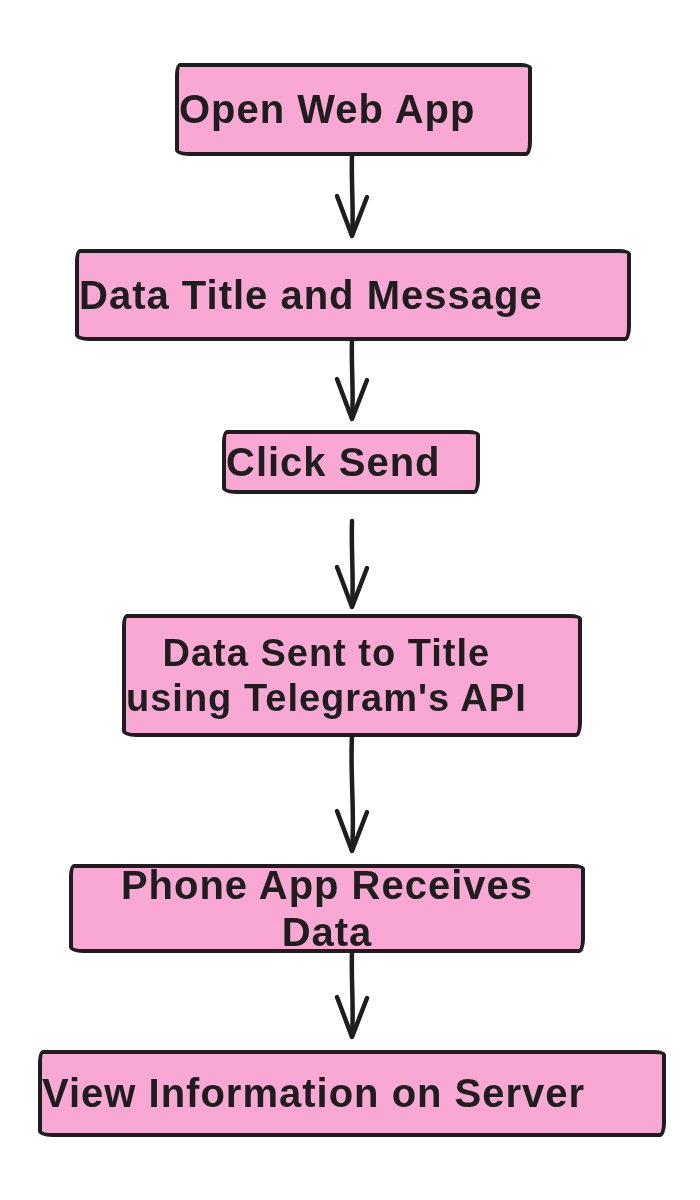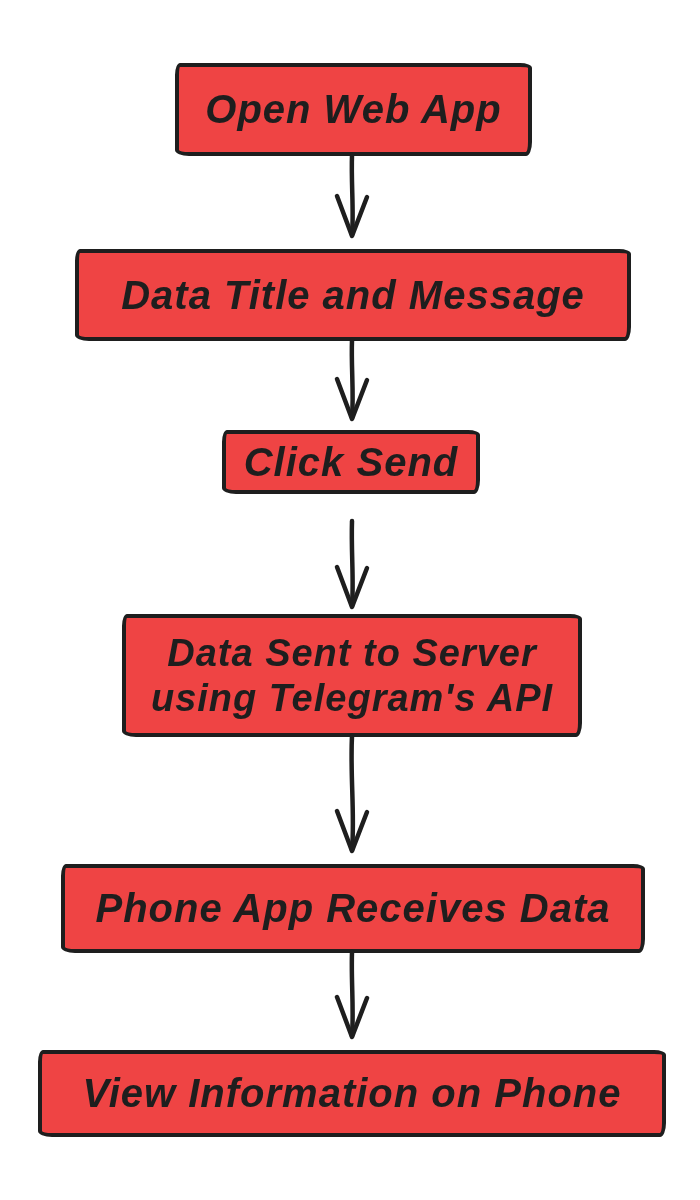--- a/index.html
+++ b/index.html
@@ -10,39 +10,38 @@
     height: 1200px;
     background: #ffffff;
     overflow: hidden;
     font-family: "Liberation Sans", sans-serif;
     --ink: #1e1e1e;
   }
   .node {
     position: absolute;
     display: flex;
     align-items: center;
-    justify-content: center;
+    justify-content: flex-start;
     text-align: center;
-    background: #ef4444;
+    background: #f9a8d4;
     border: 4px solid var(--ink);
     
     border-radius: 5px 12px 6px 14px / 12px 5px 14px 6px;
     color: var(--ink);
     font-weight: bold;
     font-size: 40px;
     line-height: 1.17;
     letter-spacing: 1px;
-    font-style: italic;
   }
   .node-label { white-space: pre-line; }
   .n1 { left: 175px; top:   63px; width: 357px; height:  93px; }
   .n2 { left:  75px; top:  249px; width: 556px; height:  92px; }
   .n3 { left: 222px; top:  430px; width: 258px; height:  64px; }
   .n4 { left: 122px; top:  614px; width: 460px; height: 123px; font-size: 38px; }
-  .n5 { left:  61px; top:  864px; width: 584px; height:  89px; }
+  .n5 { left:  69px; top:  864px; width: 516px; height:  89px; }
   .n6 { left:  38px; top: 1050px; width: 628px; height:  87px; }
 
   .arrow { position: absolute; left: 330px; width: 44px; overflow: visible; }
   .arrow path {
     stroke: var(--ink);
     stroke-width: 4.5;
     fill: none;
     stroke-linecap: round;
     stroke-linejoin: round;
   }
@@ -78,35 +77,35 @@
   <div class="node n3">
     <span class="node-label">Click Send</span>
   </div>
 
   <svg class="arrow a3" viewBox="0 0 44 90" xmlns="http://www.w3.org/2000/svg">
     <path d="M22 1 C21 32 24 60 22 86"></path>
     <path d="M7 47 L22 87 L37 48"></path>
   </svg>
 
   <div class="node n4">
-    <span class="node-label">Data Sent to Server
+    <span class="node-label">Data Sent to Title
 using Telegram's API</span>
   </div>
 
   <svg class="arrow a4" viewBox="0 0 44 119" xmlns="http://www.w3.org/2000/svg">
     <path d="M22 1 C20 40 25 80 22 115"></path>
     <path d="M7 76 L22 116 L37 77"></path>
   </svg>
 
   <div class="node n5">
     <span class="node-label">Phone App Receives Data</span>
   </div>
 
   <svg class="arrow a5" viewBox="0 0 44 89" xmlns="http://www.w3.org/2000/svg">
     <path d="M22 1 C21 30 24 58 22 85"></path>
     <path d="M7 46 L22 86 L37 47"></path>
   </svg>
 
   <div class="node n6">
-    <span class="node-label">View Information on Phone</span>
+    <span class="node-label">View Information on Server</span>
   </div>
 
 </div>
 
 </body></html>

